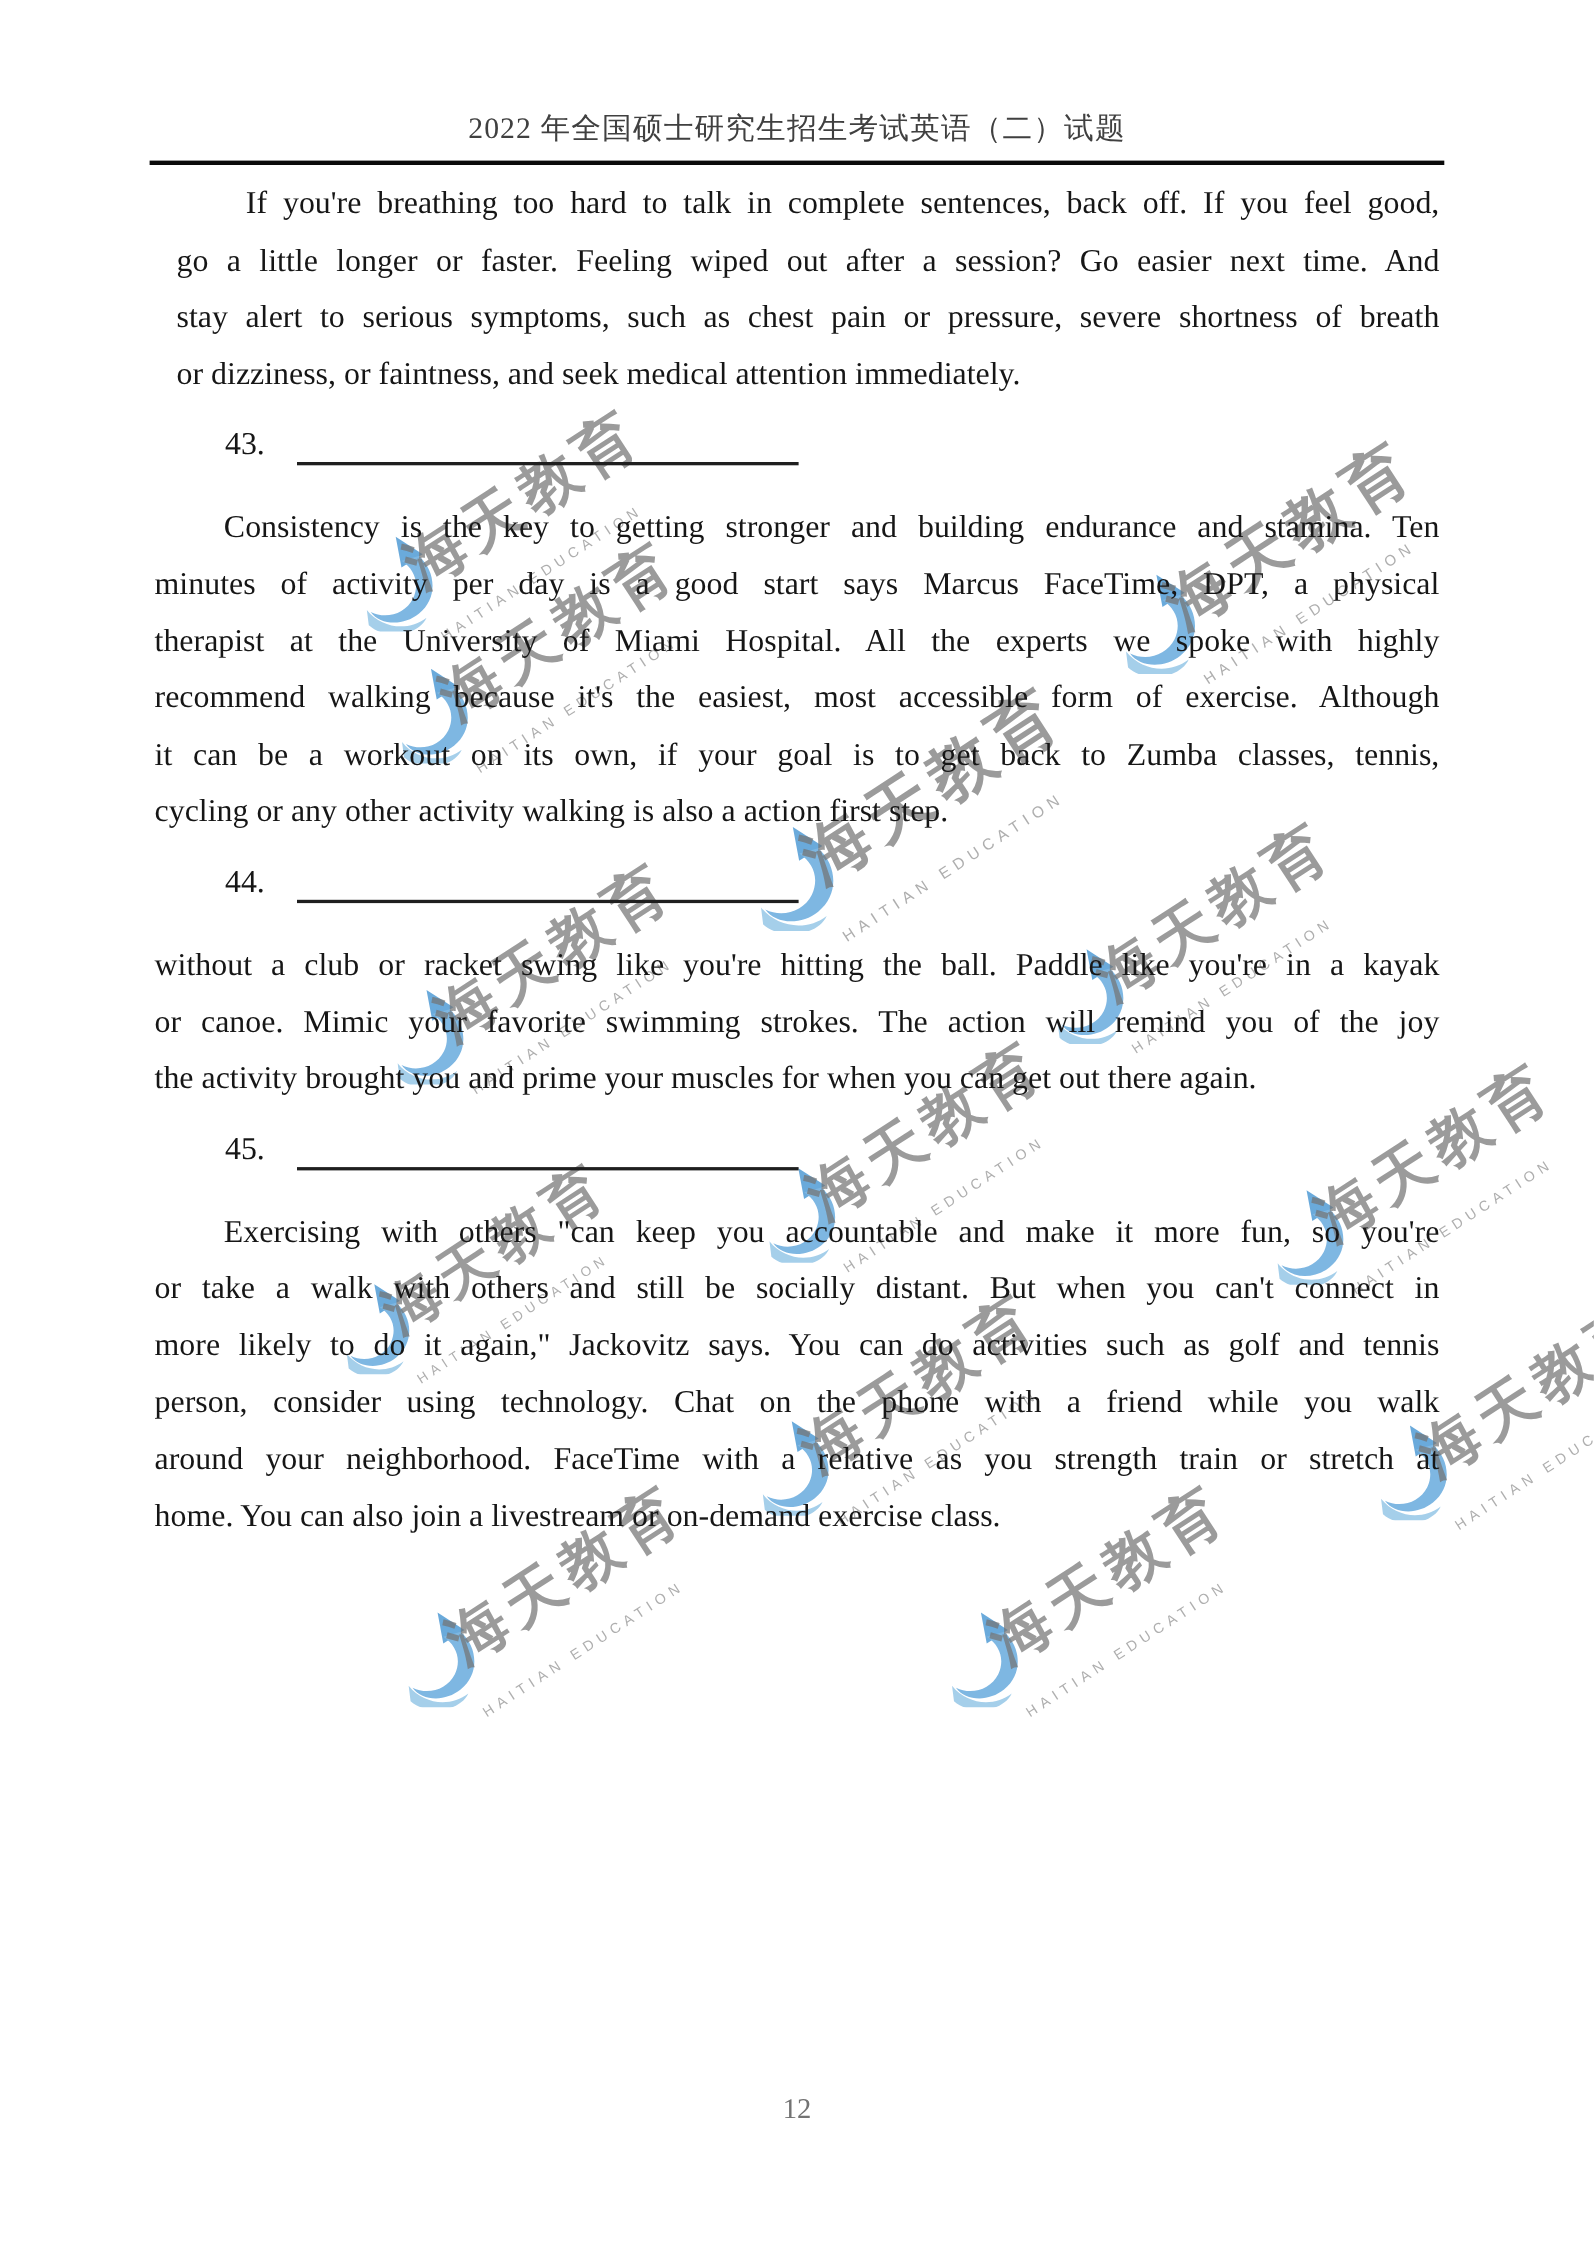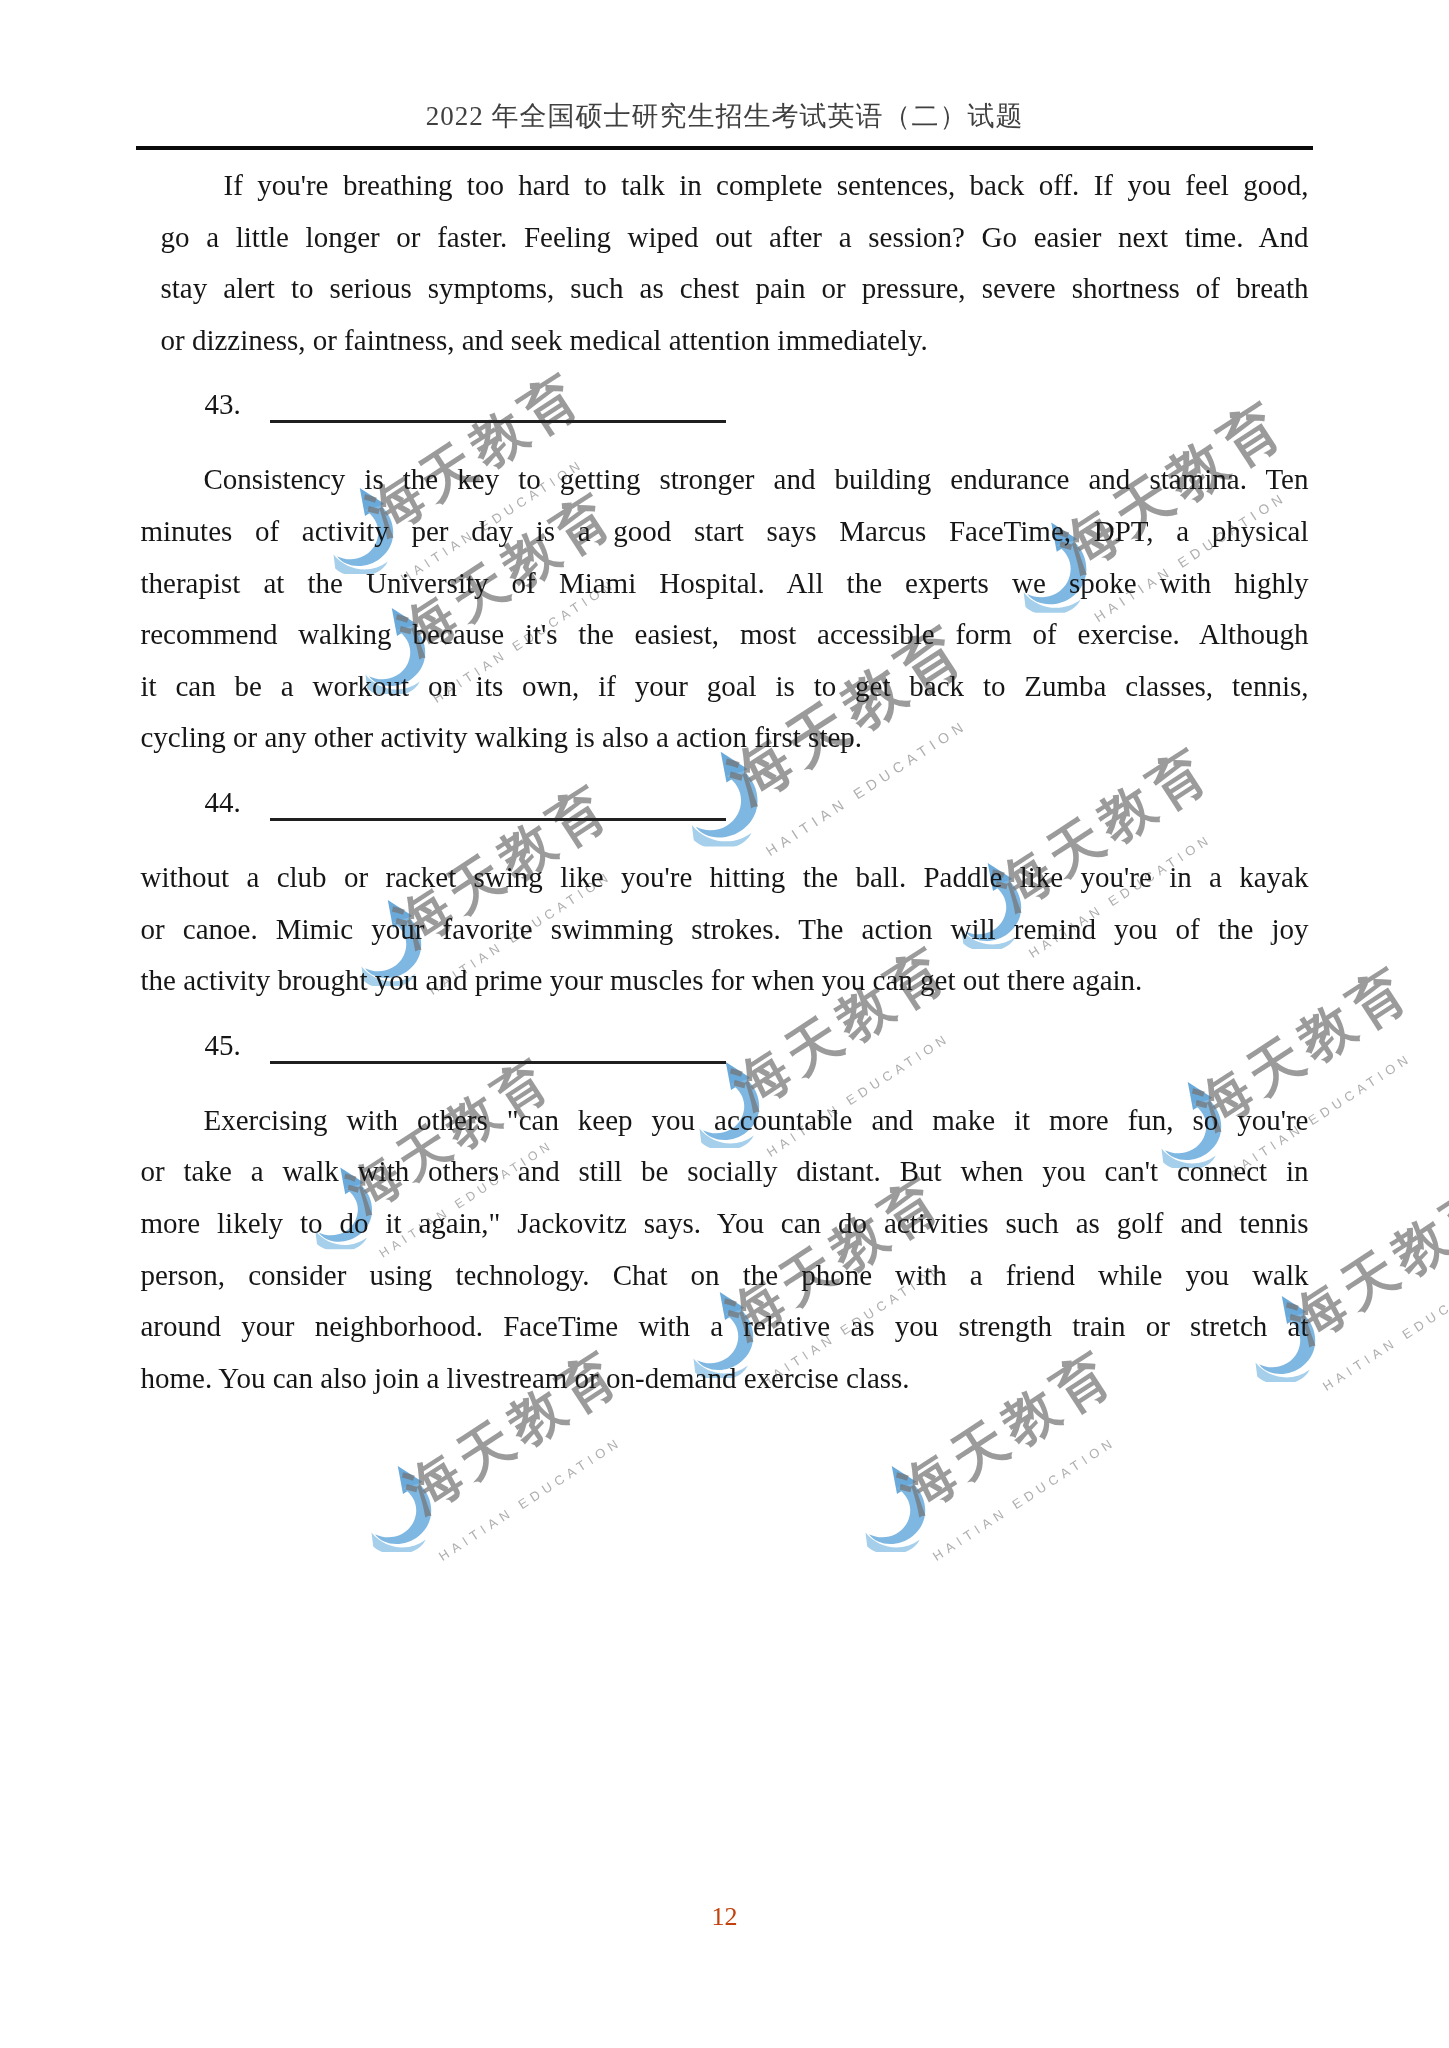--- a/index.html
+++ b/index.html
@@ -62,21 +62,21 @@
     border-bottom:3px solid #1f1f1f;
   }
   .p-after-blank{margin-top:20px;}
   
   .page-number{
     position:absolute;z-index:2;
     top:1902px;left:0;
     width:100%;
     text-align:center;
     font-size:26px;
-    color:#c2410c;
+    color:#737373;
   }
   
   .wm{
     position:absolute;z-index:1;
     width:300px;height:230px;
     pointer-events:none;
     transform-origin:top left;
   }
   .wm-logo{position:absolute;left:0;top:86px;opacity:0.92;}
   .wm-cn{

